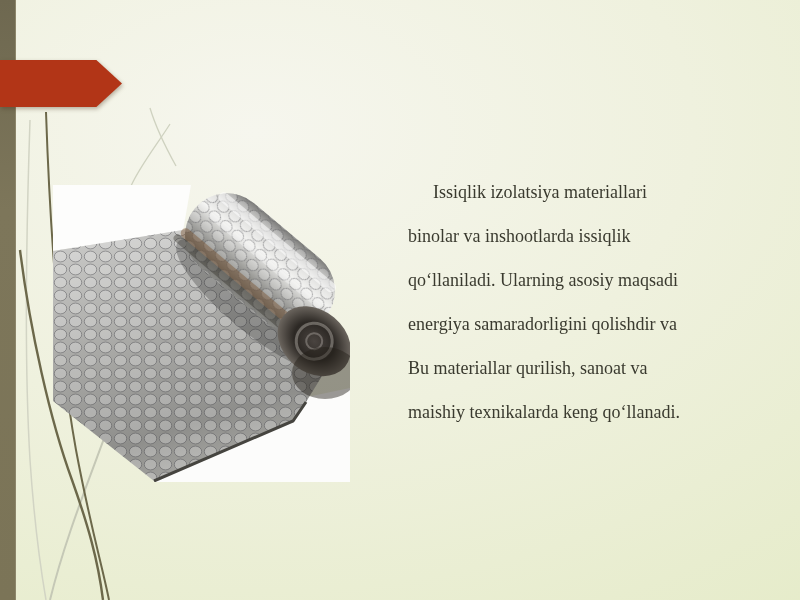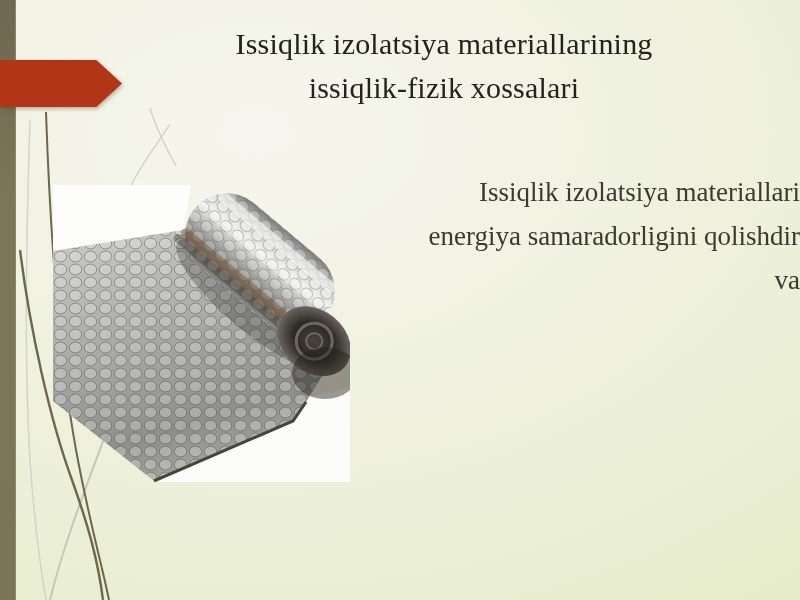--- a/index.html
+++ b/index.html
@@ -21,21 +21,21 @@
     width:100%;height:100%;background:#b23517;
     clip-path:polygon(0 0,79% 0,100% 50%,79% 100%,0 100%);
   }
   .bg-curves{position:absolute;left:0;top:0;width:800px;height:600px;}
   .title{
     position:absolute;left:88px;top:22px;width:712px;text-align:center;
     font-size:30px;line-height:44px;color:#23231d;letter-spacing:.2px;
   }
   .bodytext{
     position:absolute;left:408px;top:170px;width:392px;
-    font-size:27px;line-height:44px;color:#3a3a2f;text-align:right;
+    font-size:18px;line-height:44px;color:#3a3a2f;
   }
   .bodytext .line-first{padding-left:25px;}
   .photo{
     position:absolute;left:53px;top:185px;width:297px;height:297px;
   }
   .photo svg{display:block;width:297px;height:297px;}
 </style>
 </head>
 <body>
 
@@ -49,24 +49,20 @@
     <path d="M46,112 C 50,230 58,350 76,450 C 90,525 102,565 109,600" fill="none" stroke="#6c684a" stroke-width="2"></path>
     <path d="M20,250 C 30,330 50,420 72,480 C 88,525 98,560 103,600" fill="none" stroke="#6c684a" stroke-width="2.4"></path>
   </svg>
 
   <div class="sidebar"></div>
 
   <div class="arrow-wrap">
     <div class="arrow"></div>
   </div>
 
-  <div class="title">
-    <div>Issiqlik izolatsiya materiallarining</div>
-    <div>issiqlik-fizik xossalari</div>
-  </div>
 
   <div class="photo" role="img" aria-label="Foil bubble-wrap insulation roll partially unrolled on white background">
     <svg viewBox="0 0 297 297">
       <defs>
         <pattern id="bub" width="15" height="13" patternUnits="userSpaceOnUse">
           <ellipse cx="7.5" cy="6.5" rx="6.2" ry="5.4" fill="rgba(255,255,255,0.30)" stroke="rgba(70,70,74,0.55)" stroke-width="1"></ellipse>
         </pattern>
         <linearGradient id="sheetG" x1="0" y1="0" x2="0.35" y2="1">
           <stop offset="0" stop-color="#cdcdcb"></stop>
           <stop offset="0.5" stop-color="#a8a8a5"></stop>
@@ -111,16 +107,20 @@
         <circle cx="258" cy="155" r="8" fill="none" stroke="rgba(200,195,188,0.35)" stroke-width="2"></circle>
       </g>
       <ellipse cx="272" cy="188" rx="33" ry="26" fill="rgba(35,30,25,0.45)"></ellipse>
 
       <polyline points="101,296 240,236 253,217" fill="none" stroke="#45443f" stroke-width="3"></polyline>
     </svg>
   </div>
 
   <div class="bodytext">
     <div class="line-first">Issiqlik izolatsiya materiallari</div>
+    <div>binolar va inshootlarda issiqlik</div>
+    <div>qo‘llaniladi. Ularning asosiy maqsadi</div>
     <div>energiya samaradorligini qolishdir va</div>
+    <div>Bu materiallar qurilish, sanoat va</div>
+    <div>maishiy texnikalarda keng qo‘llanadi.</div>
   </div>
 
 </div>
 
 </body></html>

